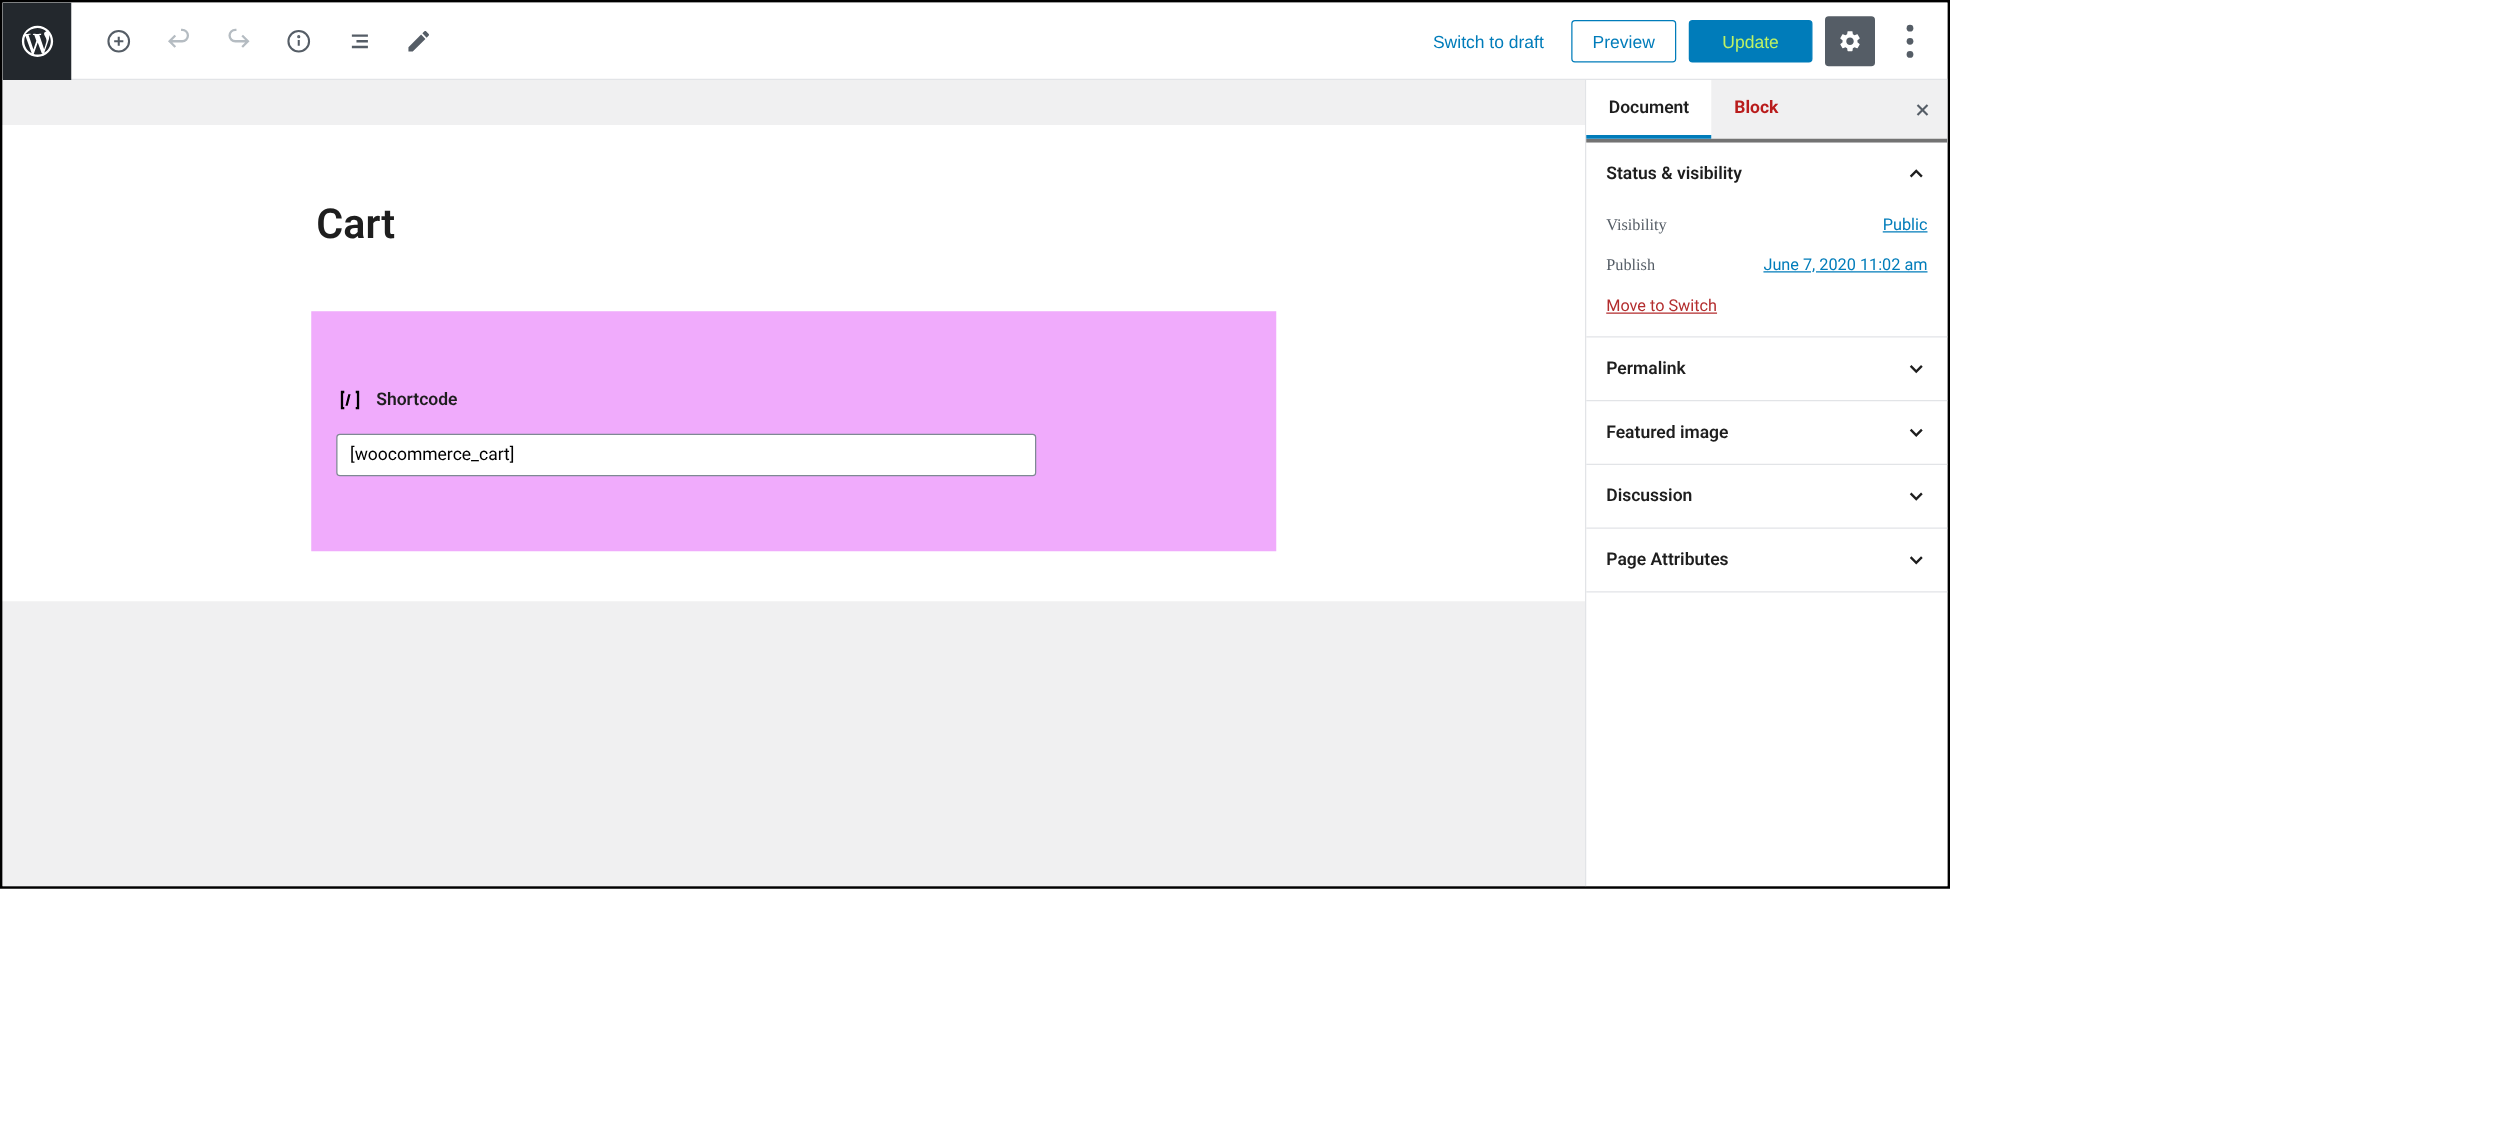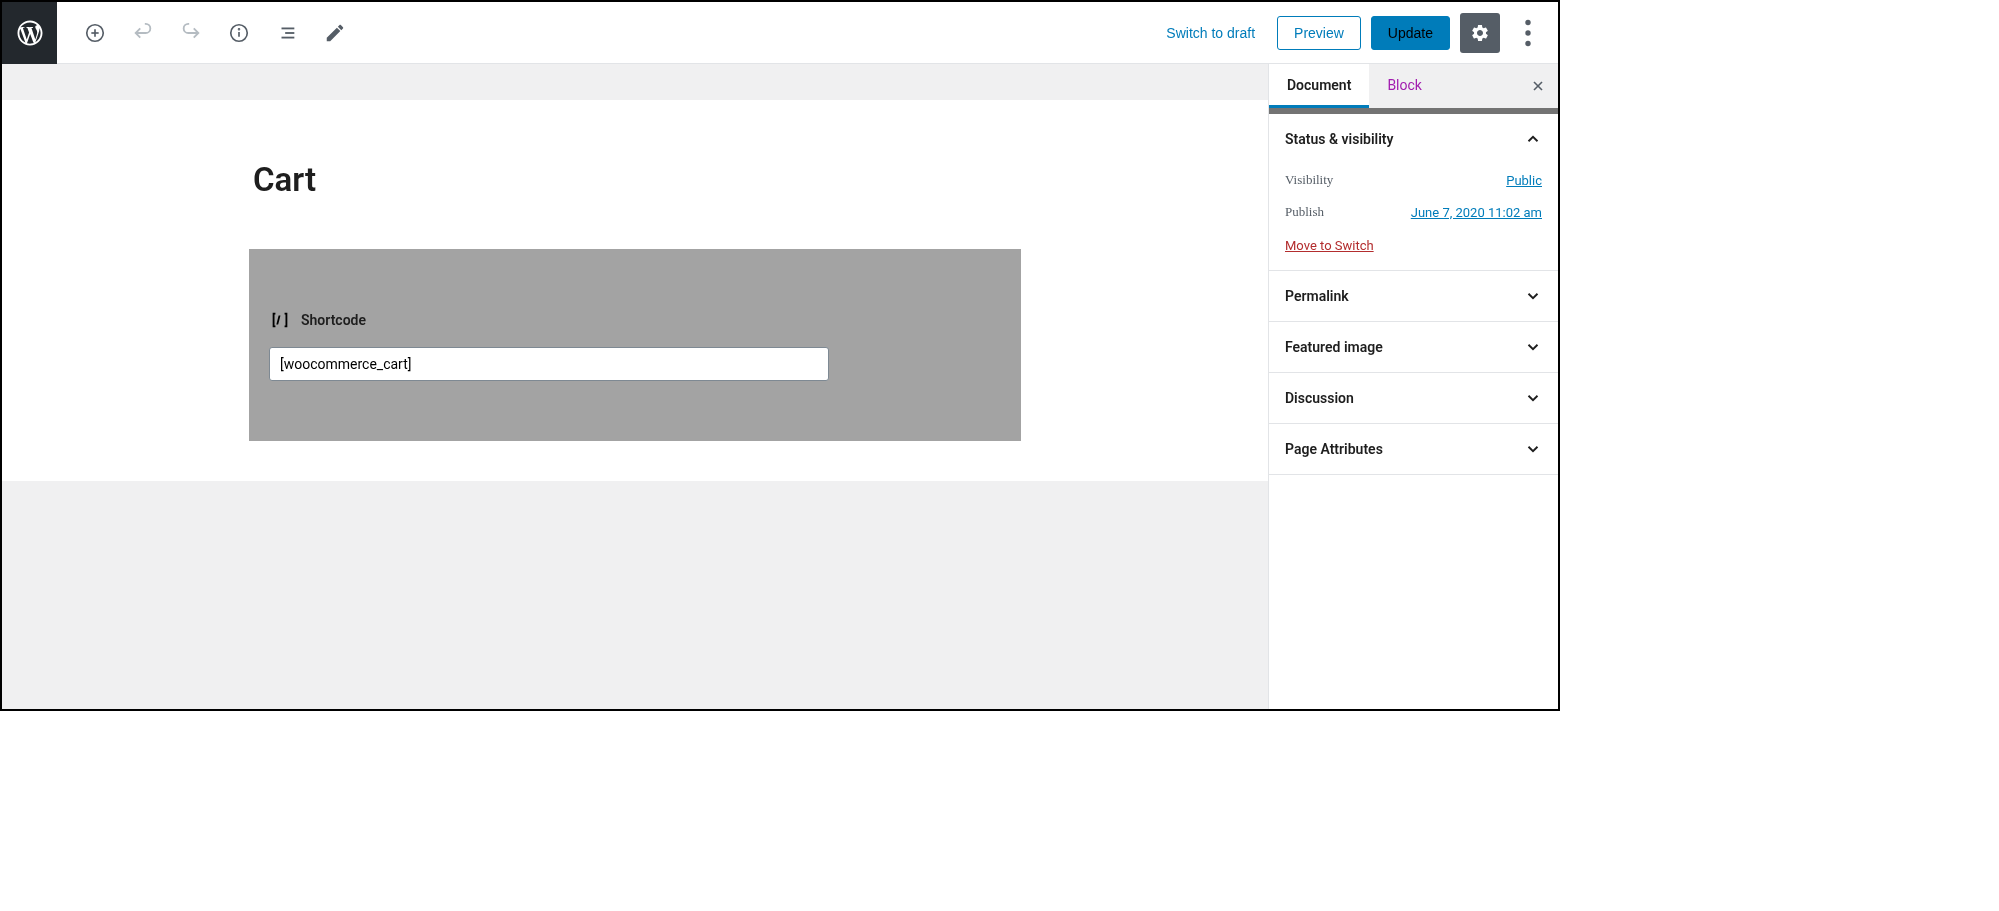--- a/index.html
+++ b/index.html
@@ -66,25 +66,25 @@
     .preview-btn {
       color: #007cba;
       background: #fff;
       border: 1.5px solid #007cba;
       font-size: 14px;
       padding: 8px 16px;
       border-radius: 3px;
       cursor: pointer;
     }
     .update-btn {
-      color: #000000;
+      color: #bef264;
       background: #007cba;
       border: 1.5px solid #007cba;
       font-size: 14px;
-      padding: 8px 16px;
+      padding: 8px 26px;
       border-radius: 3px;
       cursor: pointer;
     }
     .settings-btn {
       width: 40px;
       height: 40px;
       background: #555d66;
       border: none;
       color: #fff;
       display: flex;
@@ -124,21 +124,21 @@
       margin: 0 auto;
     }
     .page-title {
       font-size: 33px;
       font-weight: 600;
       color: #1e1e1e;
       margin-bottom: 50px;
       padding: 0 4px;
     }
     .shortcode-block {
-      background: #a3a3a3;
+      background: #f0abfc;
       padding: 60px 34px 60px 20px;
     }
     .shortcode-header {
       display: flex;
       align-items: center;
       gap: 10px;
       margin-bottom: 16px;
     }
     .shortcode-header svg { width: 22px; height: 22px; }
     .shortcode-label {
@@ -159,34 +159,34 @@
       width: 290px;
       border-left: 1px solid #e2e4e7;
       background: #fff;
       display: flex;
       flex-direction: column;
     }
     .sidebar-tabs {
       display: flex;
       align-items: center;
       background: #f0f0f1;
-      border-bottom: 6px solid #737373;
+      border-bottom: 3px solid #737373;
       height: 50px;
       text-align: center;
     }
     .tab {
       padding: 0 18px;
       height: 100%;
       display: flex;
       align-items: center;
       font-size: 14px;
-      color: #a21caf;
+      color: #b91c1c;
       cursor: pointer;
       border-bottom: 3px solid transparent;
-      font-weight: 400;
+      font-weight: 700;
     }
     .tab.active {
       color: #1e1e1e;
       font-weight: 600;
       border-bottom-color: #007cba;
       background: #fff;
     }
     .tab-close {
       margin-left: auto;
       width: 40px;

